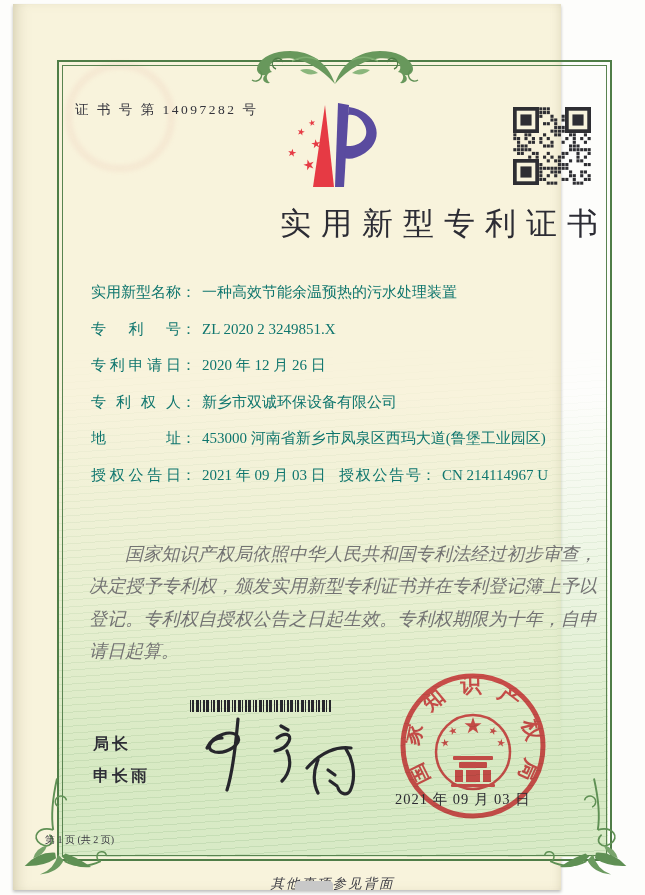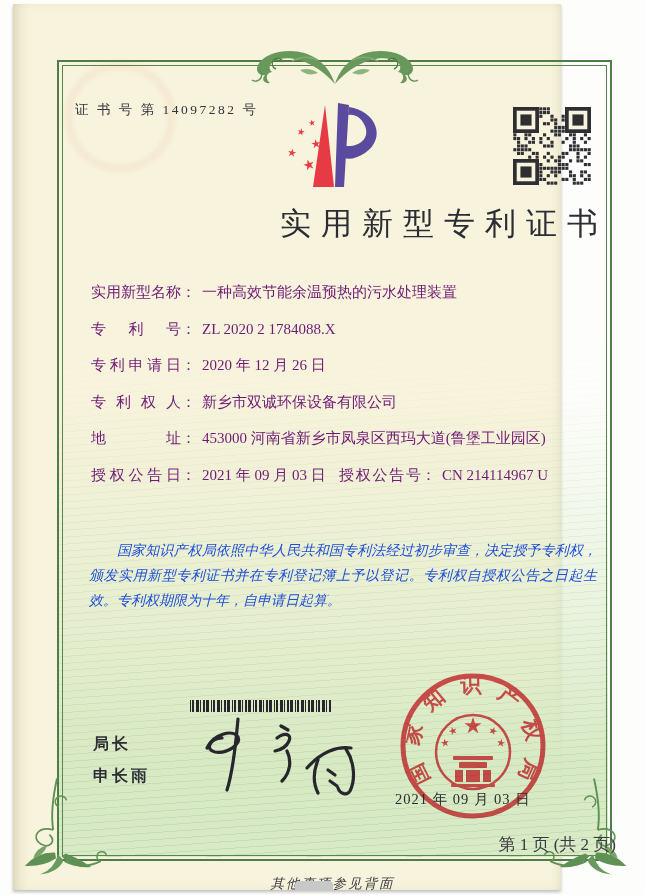--- a/index.html
+++ b/index.html
@@ -30,39 +30,39 @@
   
   .cert-no{position:absolute;left:62px;top:97px;z-index:4;font-size:13.5px;
     letter-spacing:2.5px;color:#34343c;}
   .bleed{position:absolute;left:52px;top:58px;width:96px;height:96px;border-radius:50%;
     border:7px solid rgba(226,130,118,.09);filter:blur(2px);z-index:1;}
   .logo{position:absolute;left:262px;top:92px;width:118px;height:108px;z-index:4;}
   .qr{position:absolute;left:500px;top:103px;width:78px;height:78px;z-index:4;}
   .title{position:absolute;left:44px;top:199px;width:551px;text-align:right;z-index:4;
     font-size:31px;font-weight:normal;letter-spacing:10px;color:#2c2c34;}
   .fields{position:absolute;left:78px;top:277px;width:505px;z-index:4;
-    font-size:15px;color:#701a75;line-height:22px;}
+    font-size:15px;color:#0f766e;line-height:22px;}
   .field{margin-bottom:14.5px;white-space:nowrap;}
   .flabel{display:inline-block;width:90px;text-align:justify;text-align-last:justify;}
   .colon{margin-right:6px;}
   .grant{position:relative;}
   .grant2{position:absolute;left:248px;top:0;}
   .paras{position:absolute;left:76px;top:534px;width:508px;z-index:4;
-    font-size:14px;line-height:1.8;color:#1d4ed8;font-style:italic;text-align:justify;}
+    font-size:18px;line-height:1.8;color:#737373;font-style:italic;text-align:justify;}
   .paras p{margin:0;text-indent:2em;}
   .barcode{position:absolute;left:177px;top:696px;width:142px;height:12px;z-index:4;}
   .officer{position:absolute;left:80px;top:724px;z-index:4;font-size:16px;
     letter-spacing:3px;color:#2e2e36;font-weight:600;line-height:32px;}
   .signature{position:absolute;left:180px;top:700px;width:168px;height:92px;z-index:5;}
   .seal{position:absolute;left:382px;top:664px;width:156px;height:156px;z-index:4;
     mix-blend-mode:multiply;opacity:.93;}
   .seal-date{position:absolute;left:382px;top:786px;width:160px;z-index:5;
     font-size:14.5px;letter-spacing:1px;color:#2b2b31;}
-  .page-info{position:absolute;left:52px;top:829px;width:551px;text-align:right;z-index:4;
-    font-size:17px;color:#3a3a42;}
+  .page-info{position:absolute;left:32px;top:829px;width:551px;text-align:left;z-index:4;
+    font-size:10px;color:#3a3a42;}
   .back-note{position:absolute;left:44px;top:859px;width:551px;text-align:center;z-index:4;
     font-size:13.5px;font-style:italic;letter-spacing:2px;color:#3c3c44;margin-top:12px;}
   .bottom-tab{position:absolute;left:295px;top:881px;width:38px;height:9px;z-index:6;
     background:#c8c8c8;border-radius:4px 4px 0 0;}
   svg{display:block;}
 </style>
 </head>
 <body>
 
 <div class="page">
@@ -267,21 +267,21 @@
       <rect x="67.15714285714286" y="74.58571428571429" width="3.1142857142857143" height="3.1142857142857143" fill="#2e2e33"></rect>
     </svg>
 
   <div class="title">实用新型专利证书</div>
 
   <div class="fields">
     <div class="field">
       <span class="flabel">实用新型名称</span><span class="colon">：</span><span class="fvalue">一种高效节能余温预热的污水处理装置</span>
     </div>
     <div class="field">
-      <span class="flabel">专利号</span><span class="colon">：</span><span class="fvalue">ZL 2020 2 1784088.X</span>
+      <span class="flabel">专利号</span><span class="colon">：</span><span class="fvalue">ZL 2020 2 3249851.X</span>
     </div>
     <div class="field">
       <span class="flabel">专利申请日</span><span class="colon">：</span><span class="fvalue">2020 年 12 月 26 日</span>
     </div>
     <div class="field">
       <span class="flabel">专利权人</span><span class="colon">：</span><span class="fvalue">新乡市双诚环保设备有限公司</span>
     </div>
     <div class="field">
       <span class="flabel">地址</span><span class="colon">：</span><span class="fvalue">453000 河南省新乡市凤泉区西玛大道(鲁堡工业园区)</span>
     </div>

